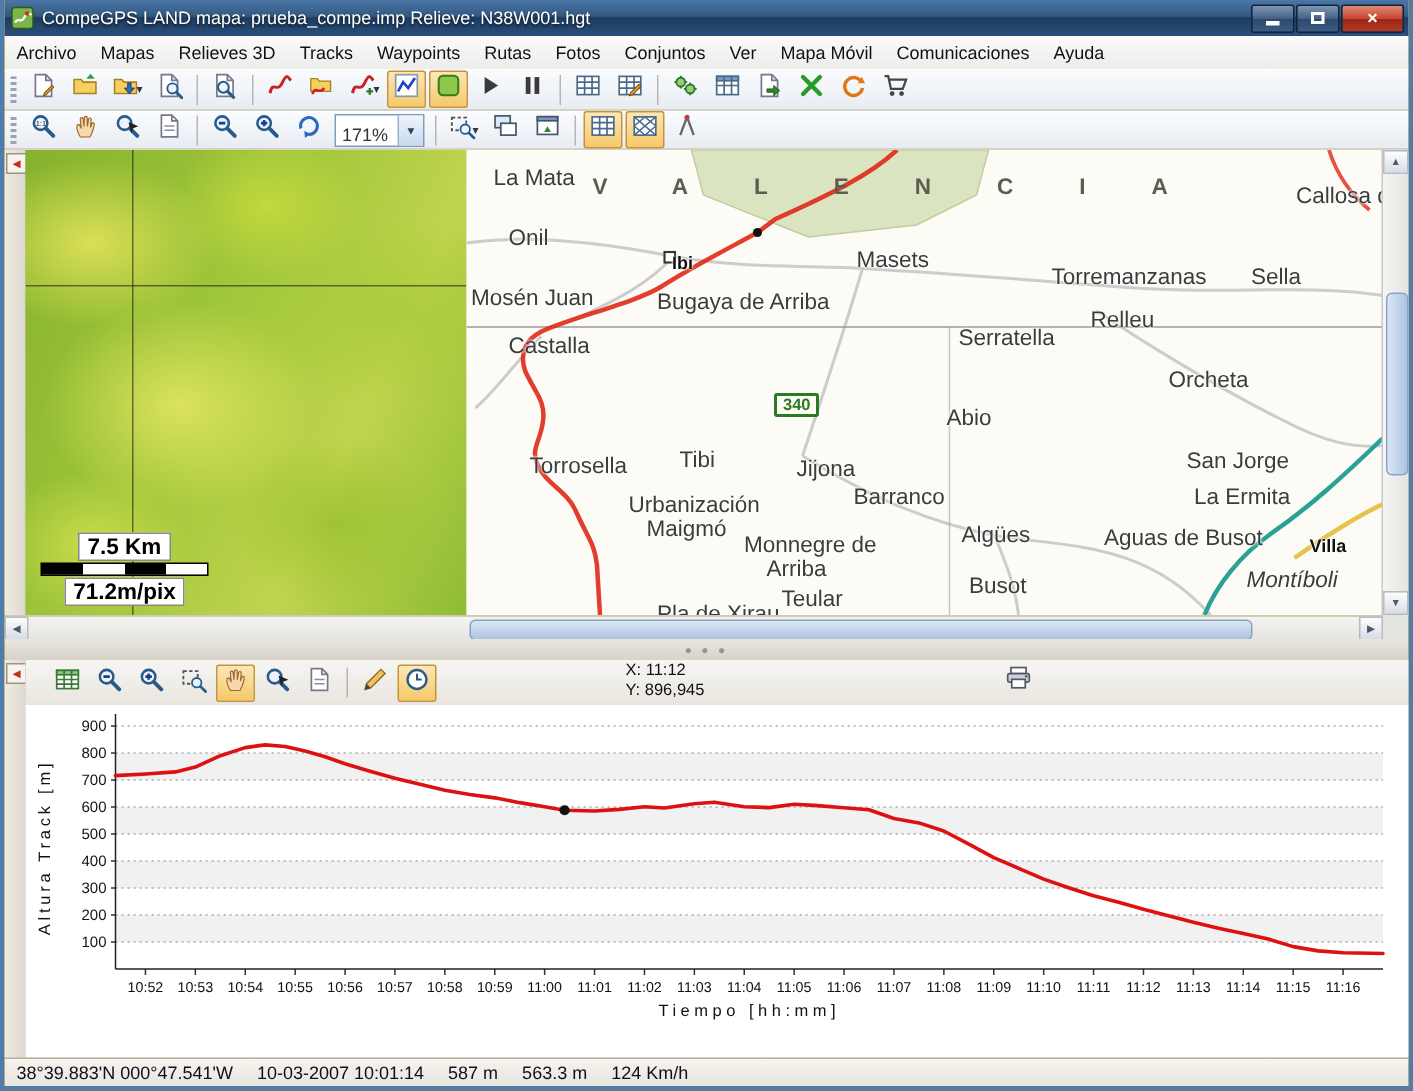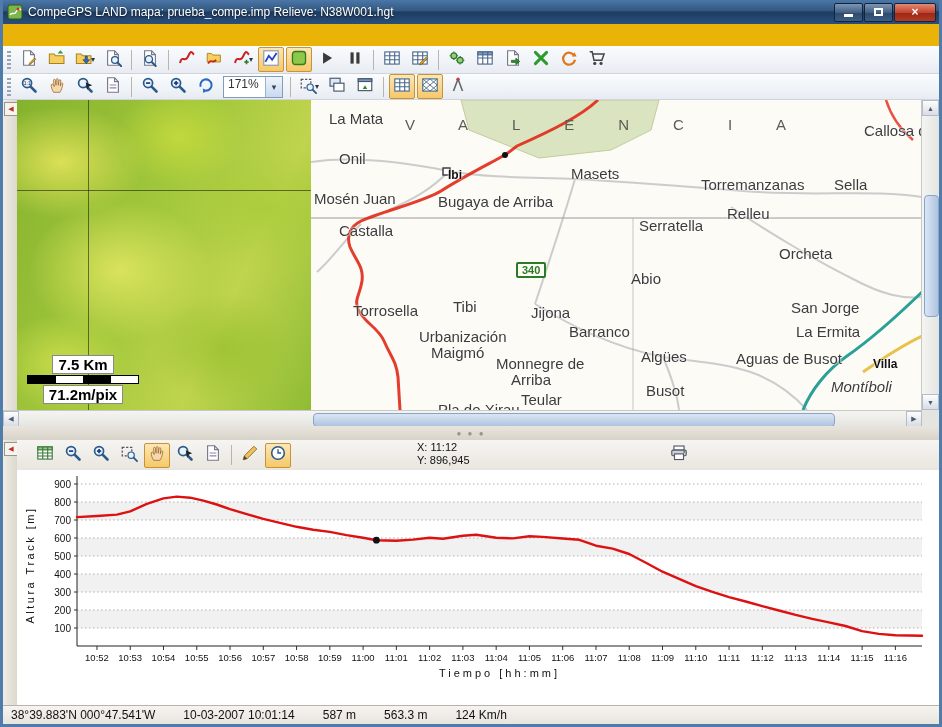--- a/index.html
+++ b/index.html
@@ -29,21 +29,21 @@
   .tb1{top:46px;height:28px;}
   .tb2{top:74px;height:26px;}
   .grip{width:4px;height:18px;margin-right:4px;
     background:repeating-linear-gradient(#9aa4b2 0 2px,transparent 2px 4px);}
   .tbtn{width:24px;height:23px;margin:0 1px;border:1px solid transparent;border-radius:2px;
     display:flex;align-items:center;justify-content:center;position:relative;}
   .tbtn.pressed{background:linear-gradient(#fbe7b6,#f6c869);border:1px solid #c89238;}
   .tbtn .dd{font-size:8px;color:#334;margin-left:-2px;}
   .tbtn.wide{width:auto;padding:0 2px;}
   .tsep{width:1px;height:20px;background:#b9b5ad;margin:0 4px;}
-  .combo{height:20px;background:#fff;border:1px solid #7f9db9;display:flex;align-items:flex-start;font-size:12px;}
+  .combo{height:20px;background:#fff;border:1px solid #7f9db9;display:flex;align-items:flex-end;font-size:12px;}
   .combo-val{flex:1;padding:0 4px;color:#333;white-space:nowrap;overflow:hidden;}
   .combo-btn{width:16px;height:100%;display:flex;align-items:center;justify-content:center;
     background:linear-gradient(#eef4fc,#c9d9ef);border-left:1px solid #9ab2cf;font-size:9px;color:#345;}
   .zoom-combo{width:58px;margin:0 3px;}
   
   .map-area{position:absolute;left:0;top:100px;width:936px;height:310px;background:#dcd8d0;}
   .panel-strip{position:absolute;left:0;top:0;width:14px;height:100%;background:linear-gradient(90deg,#efece5,#ddd8ce);border-right:1px solid #b8b4ac;}
   .collapse-btn{position:absolute;left:1px;top:2px;width:12px;height:12px;border:1px solid #9a958c;background:#f6f4ef;
     font-size:7px;color:#c03020;display:flex;align-items:center;justify-content:center;}
   .relief{position:absolute;left:14px;top:0;width:294px;height:310px;overflow:hidden;
@@ -56,21 +56,21 @@
       radial-gradient(90px 70px at 15% 85%, rgba(222,232,82,.65), transparent 70%),
       linear-gradient(115deg,#85b22e,#a3c83c 45%,#c0d44e 70%,#8fbc34);}
   .relief .vgrid{position:absolute;left:71px;top:0;width:1px;height:100%;background:rgba(20,20,20,.55);}
   .relief .hgrid{position:absolute;left:0;top:90px;width:100%;height:1px;background:rgba(20,20,20,.55);}
   .scalebox{position:absolute;left:10px;bottom:6px;text-align:center;}
   .scale-chip{display:inline-block;background:#fff;border:1px solid #888;padding:0 5px;font-size:15px;font-weight:bold;color:#000;}
   .scale-bar{width:110px;height:7px;border:1px solid #000;margin:1px auto;
     background:linear-gradient(90deg,#000 0 25%,#fff 25% 50%,#000 50% 75%,#fff 75% 100%);}
   .roadmap{position:absolute;left:308px;top:0;width:611px;height:310px;background:#fcfbf6;overflow:hidden;}
   .roadmap svg.roads{position:absolute;left:0;top:0;}
-  .region-label{position:absolute;left:94px;top:16px;font-size:15px;font-weight:normal;color:#5c5c52;letter-spacing:44px;white-space:nowrap;}
+  .region-label{position:absolute;left:84px;top:16px;font-size:15px;font-weight:bold;color:#5c5c52;letter-spacing:44px;white-space:nowrap;}
   .place{position:absolute;font-size:15px;color:#3c3c3c;white-space:nowrap;text-shadow:0 0 2px #fff,0 0 2px #fff;}
   .place.bold{font-weight:bold;color:#111;font-size:12px;margin-top:16px;}
   .road-badge{position:absolute;left:205px;top:162px;border:2px solid #2a7a2a;color:#2a7a2a;background:#fffef2;
     font-size:11px;font-weight:bold;padding:0 4px;border-radius:2px;}
   
   .vscroll{position:absolute;right:0;top:0;width:17px;height:310px;background:linear-gradient(90deg,#f4f4f2,#e4e4e0);border-left:1px solid #c8c8c4;}
   .vscroll .arrow{position:absolute;left:0;width:17px;height:16px;display:flex;align-items:center;justify-content:center;
     font-size:7px;color:#4a5a70;background:linear-gradient(#fdfdfd,#d8dde4);border:1px solid #b4bcc8;box-sizing:border-box;}
   .vscroll .up{top:0;} .vscroll .down{bottom:0;}
   .vthumb{position:absolute;left:2px;top:95px;width:13px;height:120px;border-radius:4px;
@@ -90,21 +90,21 @@
     background:linear-gradient(#f6f5f2,#e9e6df);border-bottom:1px solid #cfcbc2;}
   .gt-icons{display:flex;align-items:center;margin-left:14px;}
   .xy{position:absolute;left:400px;top:1px;font-size:11px;color:#111;line-height:13px;}
   .todas-combo{position:absolute;left:488px;top:4px;width:107px;color:#666;margin-top:29px;}
   .print-btn{position:absolute;left:648px;top:2px;}
   .graph-region{position:absolute;left:14px;top:30px;width:922px;height:235px;background:#fff;}
   .ylabel{position:absolute;left:-72px;top:88px;width:172px;height:14px;transform:rotate(-90deg);
     font-size:11px;letter-spacing:2.5px;text-align:center;color:#111;}
   
   .statusbar{position:absolute;left:0;top:705px;width:936px;height:19px;background:linear-gradient(#f6f4f0,#e8e5df);
-    border-top:1px solid #b8b4ac;display:flex;align-items:center;font-size:12px;color:#111;gap:28px;padding-left:8px;box-sizing:border-box;}
+    border-top:1px solid #b8b4ac;display:flex;align-items:center;font-size:12px;color:#111;gap:16px;padding-left:8px;box-sizing:border-box;}
   svg text{font-family:"Liberation Sans",sans-serif;}
 </style>
 </head>
 <body>
 
 <div class="win">
 
   <div class="titlebar">
     <span class="app-icon">
       <svg viewBox="0 0 16 16" width="16" height="16">
@@ -120,20 +120,34 @@
         </span>
       <span class="wbtn">
           <span class="glyph-max"></span>
         </span>
       <span class="wbtn close">
           <span class="glyph-close">×</span>
         </span>
     </span>
   </div>
 
+  <div class="menubar">
+      <div class="menu-item">Archivo</div>
+      <div class="menu-item">Mapas</div>
+      <div class="menu-item">Relieves 3D</div>
+      <div class="menu-item">Tracks</div>
+      <div class="menu-item">Waypoints</div>
+      <div class="menu-item">Rutas</div>
+      <div class="menu-item">Fotos</div>
+      <div class="menu-item">Conjuntos</div>
+      <div class="menu-item">Ver</div>
+      <div class="menu-item">Mapa Móvil</div>
+      <div class="menu-item">Comunicaciones</div>
+      <div class="menu-item">Ayuda</div>
+    </div>
 
   <div class="toolbar tb1">
       <span class="grip"></span>
       <div class="tbtn">
         <span><svg viewBox="0 0 16 16" width="18" height="18">
             <path d="M3.2,1.6 h6.2 l3.4,3.4 v9.4 h-9.6 z" fill="#fff" stroke="#778" stroke-width="1"></path>
             <path d="M9.4,1.6 v3.4 h3.4" fill="none" stroke="#778" stroke-width="1"></path>
             <path d="M14,9 l-4.5,4.5 -1.5,.5 .5,-1.5 4.5,-4.5 z" fill="#e0a030" stroke="#7a5210" stroke-width=".6"></path>
           </svg></span>
       </div>

